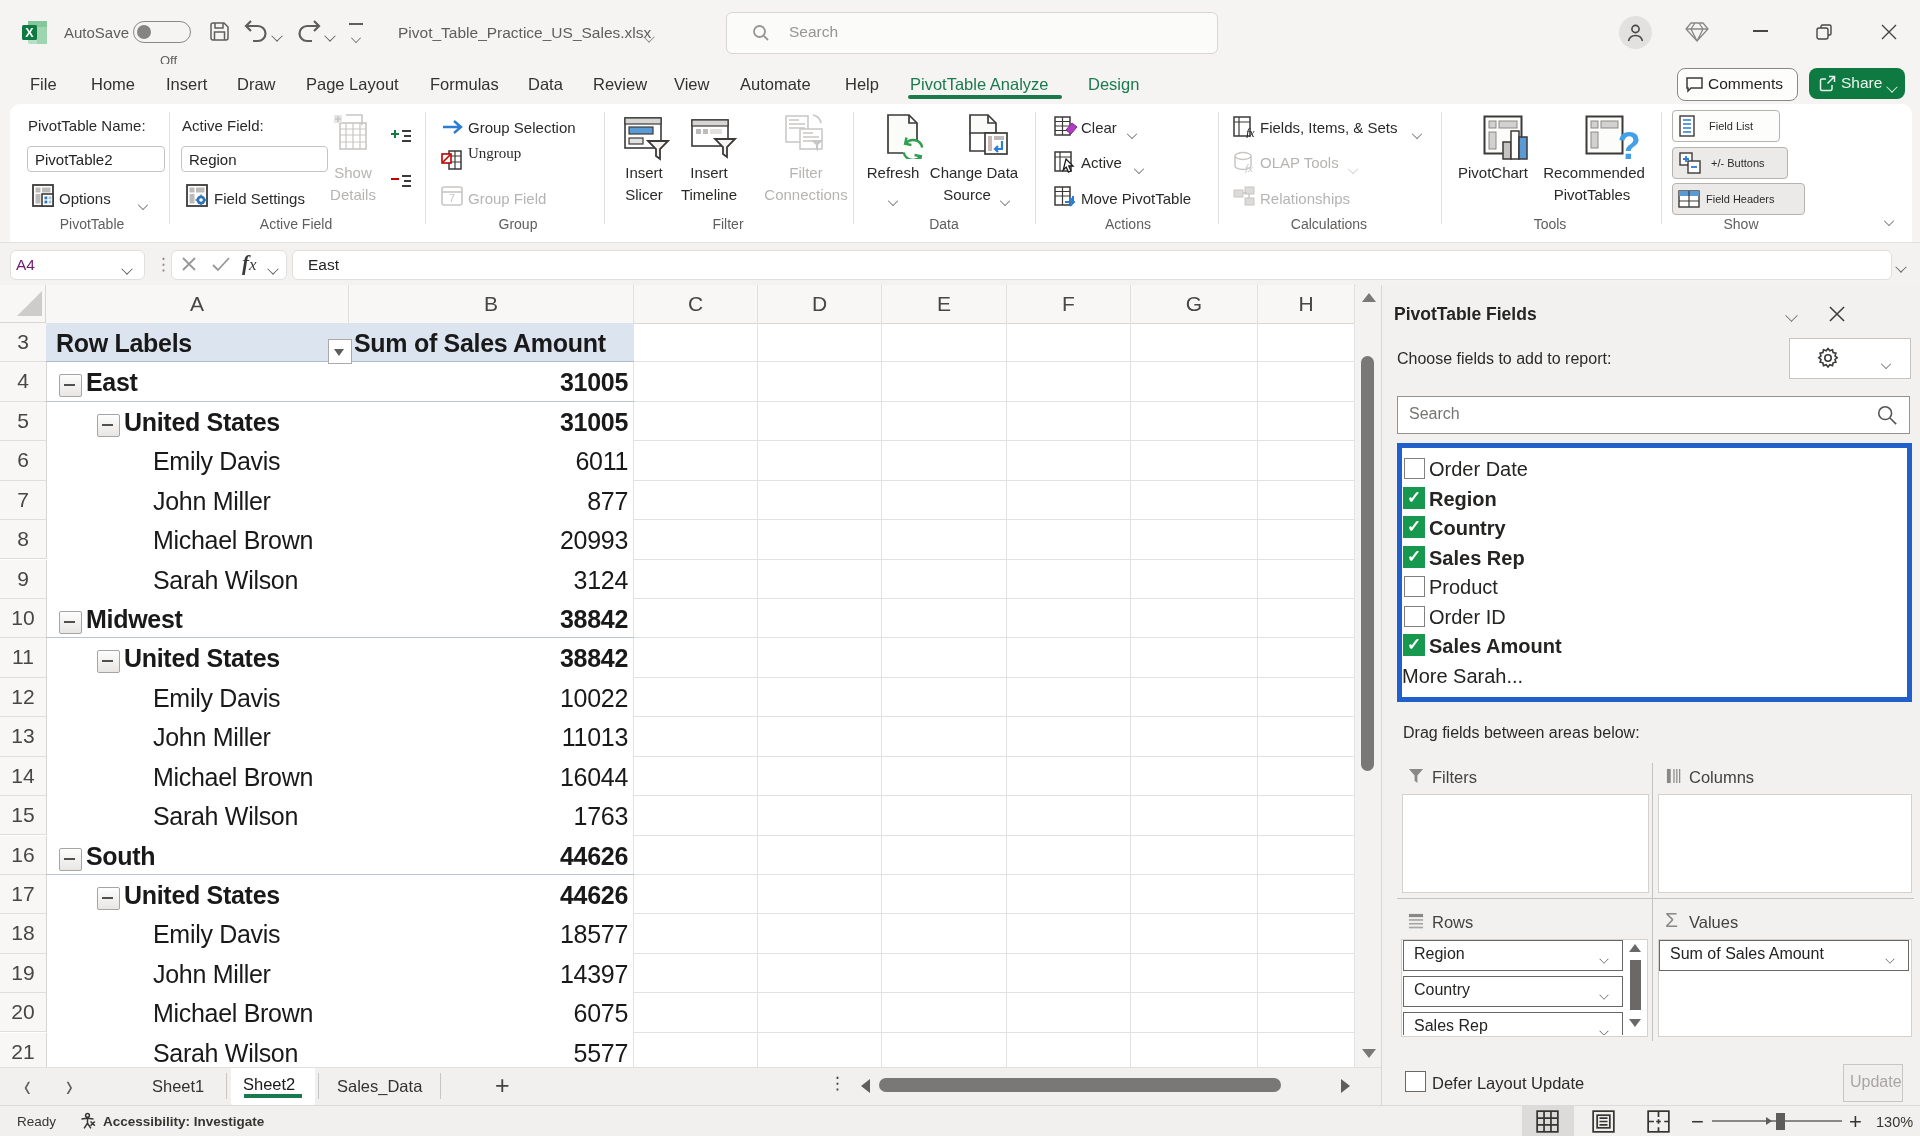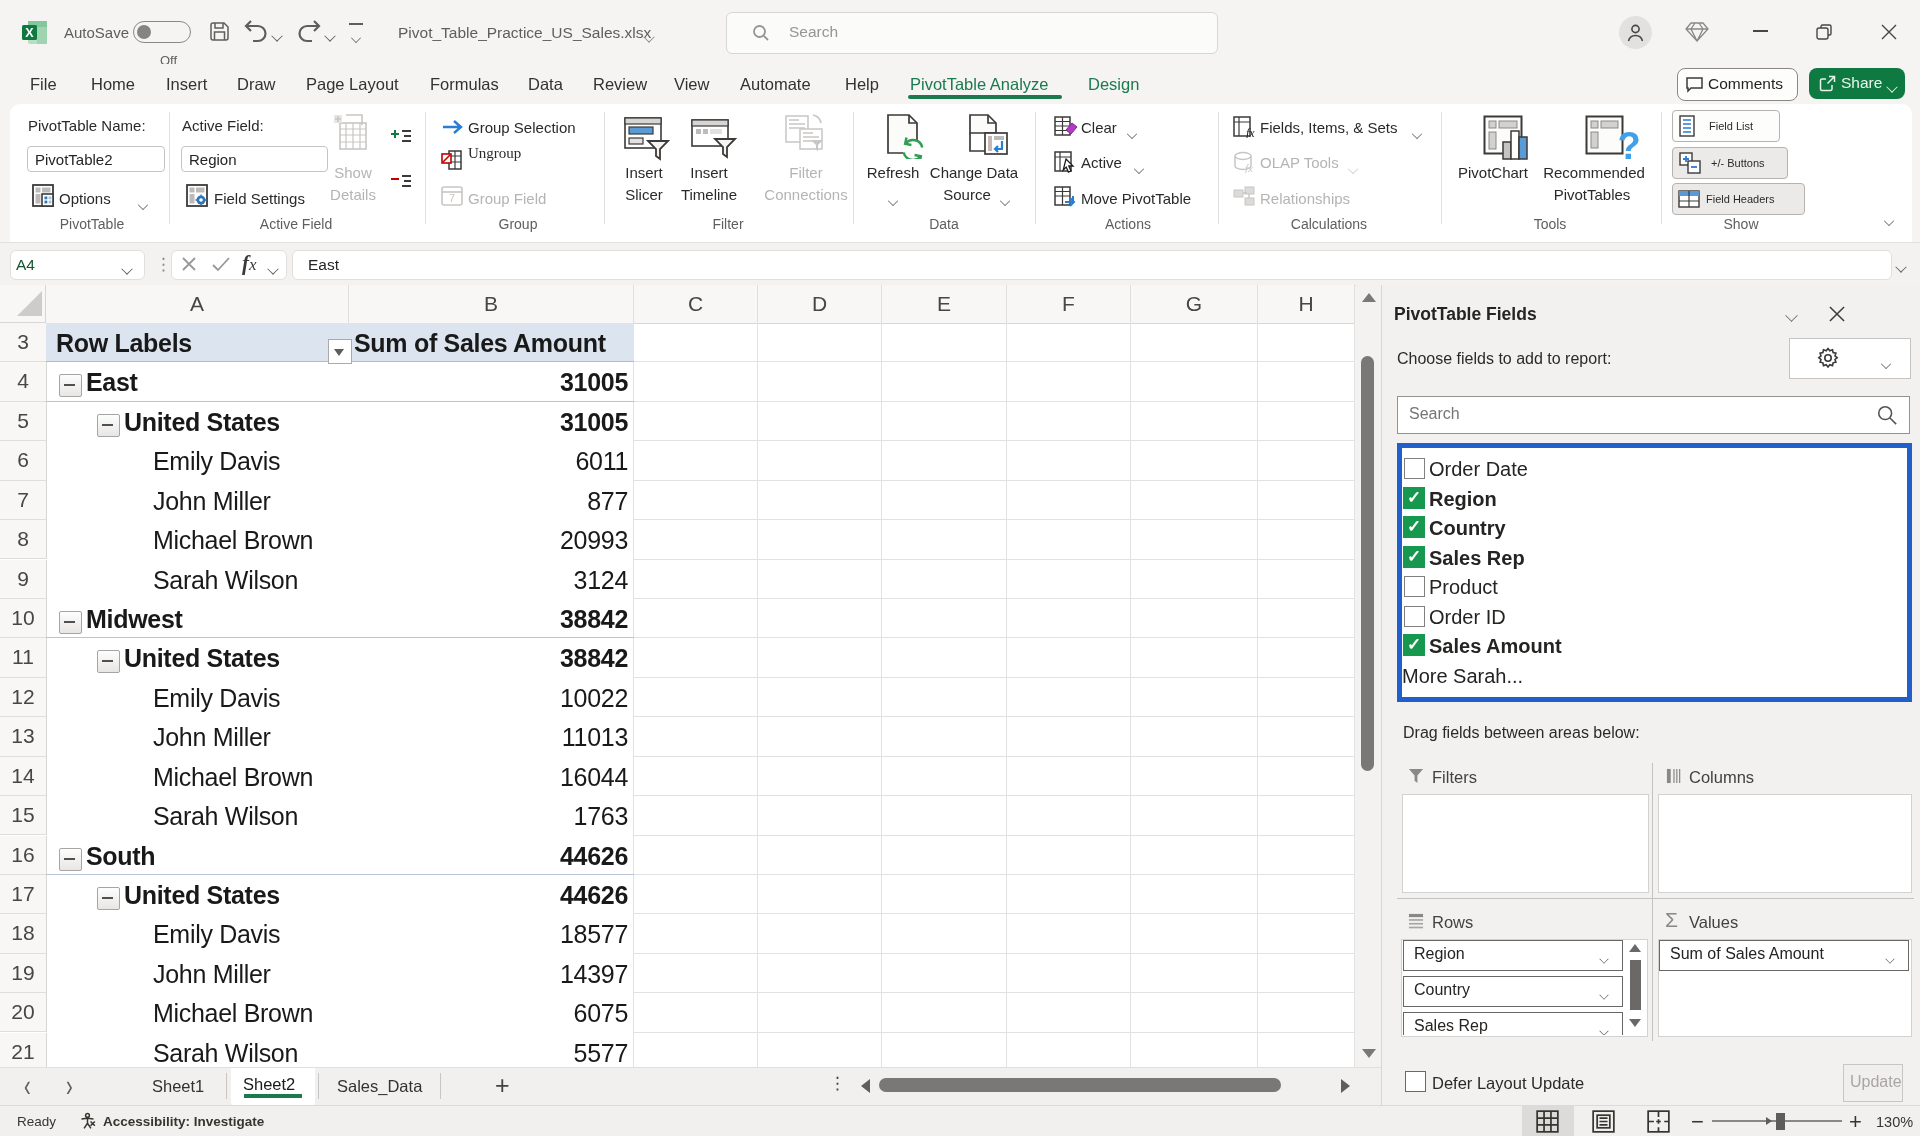--- a/index.html
+++ b/index.html
@@ -358,21 +358,21 @@
           <path d="M1 13 h20 M11 3 v16" stroke="#3b3a39" stroke-width="1.2"></path>
         </svg>
         <span style="margin-left:6px;">Field Headers</span>
       </div>
 <div class="seclab" style="left:1681px;width:100px;">Show</div>
 <div class="abs" style="left:1874px;top:108px;"><span class="chev" style="border-color:#5f5d5b;transform:rotate(45deg) scale(.72);"></span></div>
 </div>
 
 <div id="fbar" class="abs">
   <div class="fwhite" style="left:10px;top:7px;width:133px;height:28px;"></div>
-  <div class="abs" style="left:16px;top:13px;font-size:15.5px;color:#14532d;">A4</div>
+  <div class="abs" style="left:16px;top:13px;font-size:15.5px;color:#701a75;">A4</div>
   <div class="abs" style="left:122px;top:17px;"><span class="chev"></span></div>
   <div class="abs" style="left:155px;top:11px;font-size:17px;color:#8a8886;letter-spacing:0;">⋮</div>
   <div class="fwhite" style="left:171px;top:7px;width:114px;height:28px;"></div>
   <svg class="abs" style="left:181px;top:13px;" width="16" height="16" viewBox="0 0 16 16" fill="none" stroke="#9a9896" stroke-width="1.8">
         <path d="M2 2 L14 14 M14 2 L2 14"></path>
       </svg>
   <svg class="abs" style="left:211px;top:13px;" width="20" height="16" viewBox="0 0 20 16" fill="none" stroke="#9a9896" stroke-width="1.8">
         <path d="M2 9 L7 14 L18 2"></path>
       </svg>
   <div class="abs" style="left:242px;top:8px;font-size:21px;font-style:italic;font-family:'Liberation Serif',serif;color:#3b3a39;"><b>f</b><i style="font-size:17px">x</i></div>

